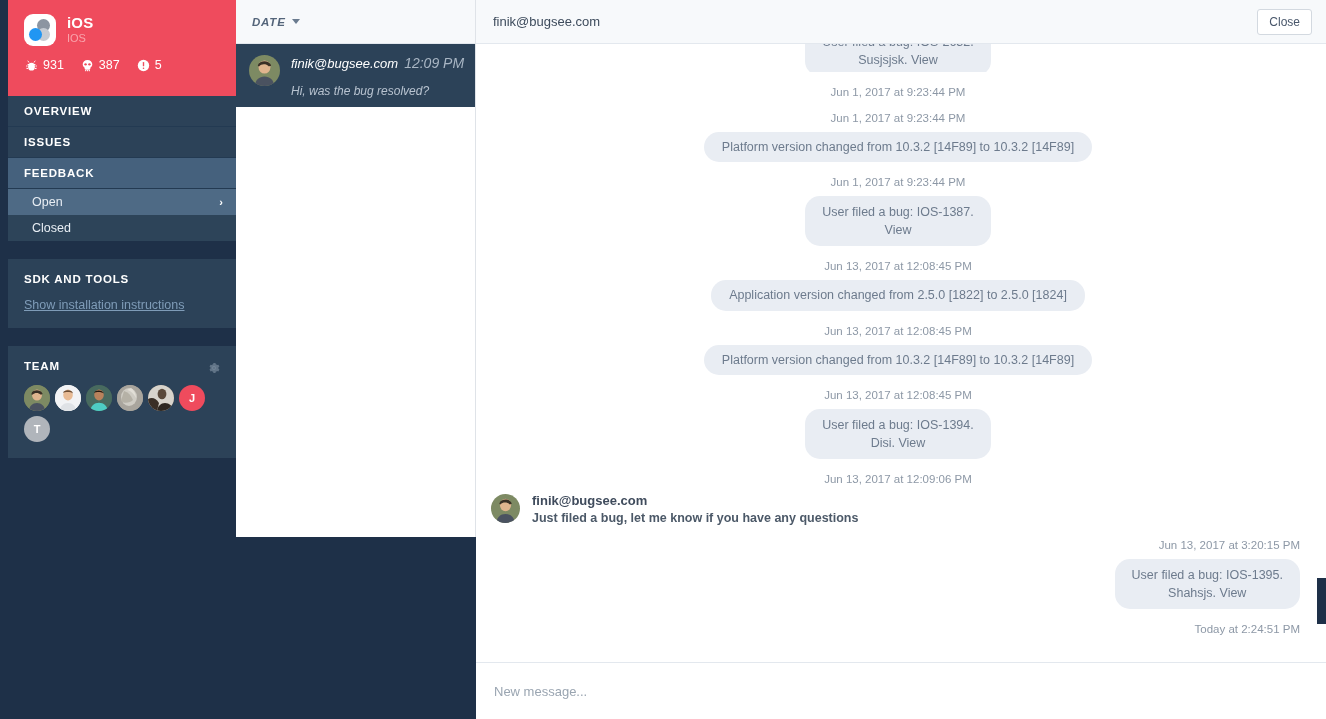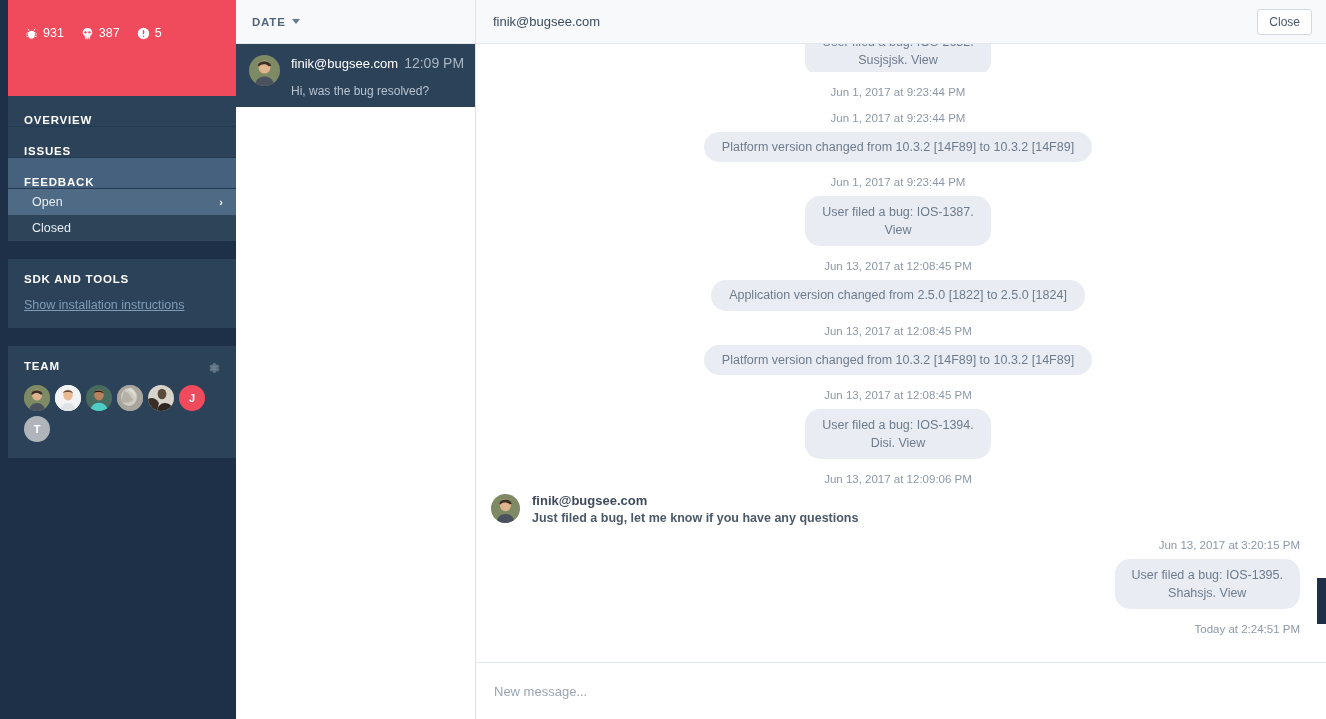--- a/index.html
+++ b/index.html
@@ -37,21 +37,21 @@
   .stats { display: flex; align-items: center; gap: 17px; margin-top: 12px; padding-left: 1px; }
   .stat { display: flex; align-items: center; gap: 5px; color: #ffffff; font-size: 12.5px; }
   .stat svg { display: block; }
 
   .nav-item {
     height: 31px; display: flex; align-items: center; justify-content: space-between;
     padding: 0 13px 0 16px; color: #ffffff; font-size: 11.5px;
     letter-spacing: .8px; font-weight: bold;
     border-bottom: 1px solid #233a52;
   }
-  .nav-item.lvl0 { background: #2c4258; align-items: flex-end; }
+  .nav-item.lvl0 { background: #2c4258; }
   .nav-item.lvl0.sel { background: #45617d; }
   .nav-sub {
     height: 26px; display: flex; align-items: center; justify-content: space-between;
     padding: 0 13px 0 24px; font-size: 12.5px; color: #e8eef4; font-weight: normal;
     letter-spacing: 0;
   }
   .nav-sub.active { background: #4e6a85; }
   .nav-sub.plain { background: #2d4459; }
   .chev { color: #ffffff; font-size: 11px; font-weight: bold; }
 
@@ -65,22 +65,23 @@
   .link { color: #7f9cb8; font-size: 12.5px; margin-top: 13px; display: block; }
   .gear { width: 12px; height: 12px; opacity: .55; }
   .avatars { display: flex; flex-wrap: wrap; gap: 5px; margin-top: 13px; width: 186px; }
   .av { width: 26px; height: 26px; border-radius: 50%; overflow: hidden; position: relative;
         display:flex; align-items:center; justify-content:center;
         color:#fff; font-size:11px; font-weight:bold; flex: 0 0 26px; }
 
   
   .list-pane {
     width: 240px; flex: 0 0 240px; background: #ffffff;
-    display: flex; flex-direction: column; height: 719px;
+    display: flex; flex-direction: column; height: 537px;
     border-right: 1px solid #dfe3e8;
+    font-style: italic;
   }
   .list-head {
     height: 44px; display: flex; align-items: center; padding: 0 16px;
     background: #f7f9fb; border-bottom: 1px solid #e3e8ee;
   }
   .list-head-label { color: #54657a; font-size: 11.5px; font-weight: bold; letter-spacing: .8px; }
   .caret { width: 0; height: 0; border-left: 4px solid transparent; border-right: 4px solid transparent;
            border-top: 5px solid #6a7b8f; margin-left: 6px; }
   .conv {
     background: #2c4258; padding: 11px 13px 13px 13px; display: flex; gap: 11px; height: 63px;
@@ -141,20 +142,31 @@
   .cut-top { overflow: hidden; height: 28px; }
 </style>
 </head>
 <body>
 
 <div class="app">
 
   <aside class="sidebar">
 
     <div class="project-card">
+      <div class="project-top">
+        <div class="app-icon">
+          <span class="c1"></span>
+            <span class="c2"></span>
+            <span class="c3"></span>
+        </div>
+        <div class="proj-names">
+          <div class="proj-title">iOS</div>
+          <div class="proj-sub">IOS</div>
+        </div>
+      </div>
       <div class="stats">
         <div class="stat">
           <span>
             <svg width="13" height="13" viewBox="0 0 16 16" fill="#fff">
                 <ellipse cx="8" cy="9.5" rx="4.2" ry="4.8"></ellipse>
                 <rect x="3" y="6" width="10" height="1.3" rx=".6"></rect>
                 <path d="M5.2 4.2 L3.2 2.4 M10.8 4.2 L12.8 2.4" stroke="#fff" stroke-width="1.2" fill="none"></path>
                 <rect x="1.2" y="8" width="2.2" height="1.1" rx=".5"></rect>
                 <rect x="12.6" y="8" width="2.2" height="1.1" rx=".5"></rect>
                 <rect x="1.6" y="11" width="2.2" height="1.1" rx=".5" transform="rotate(18 2.7 11.5)"></rect>

